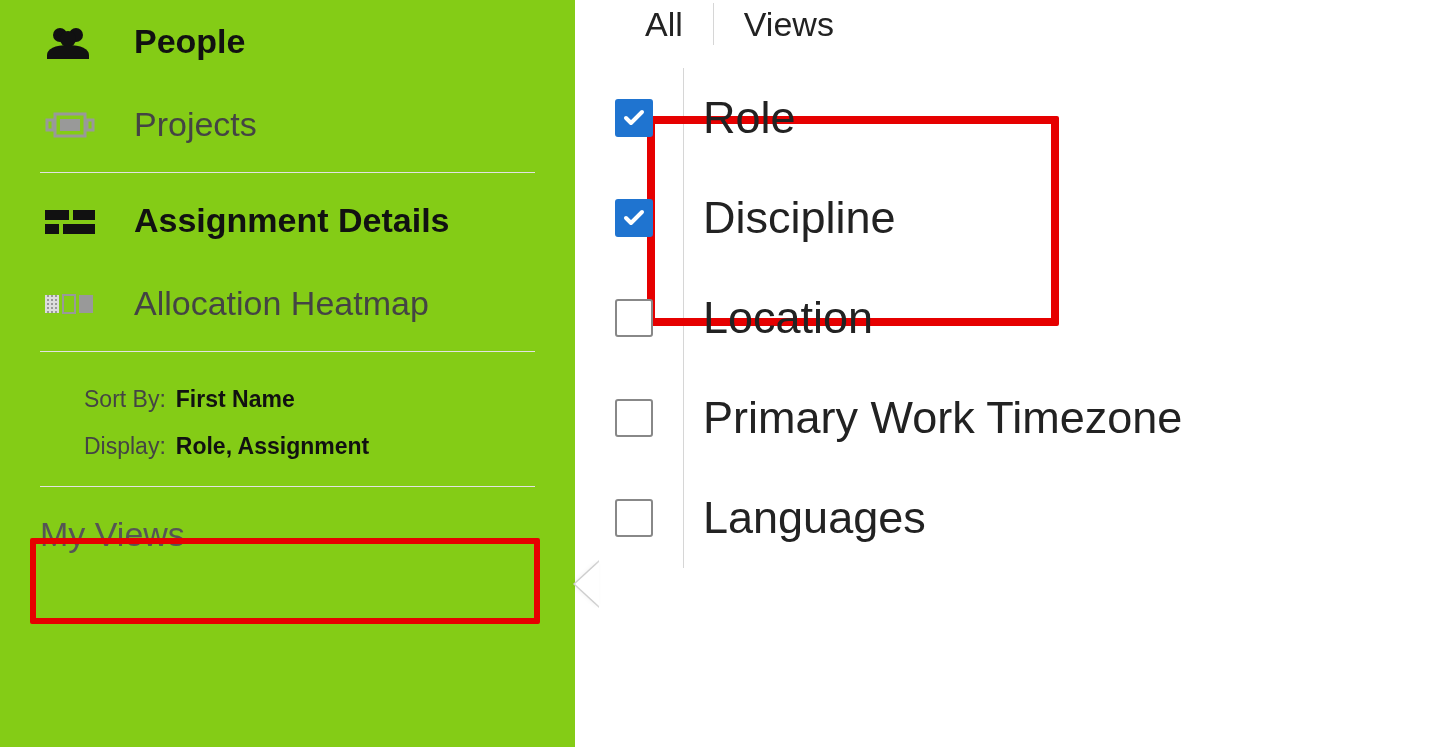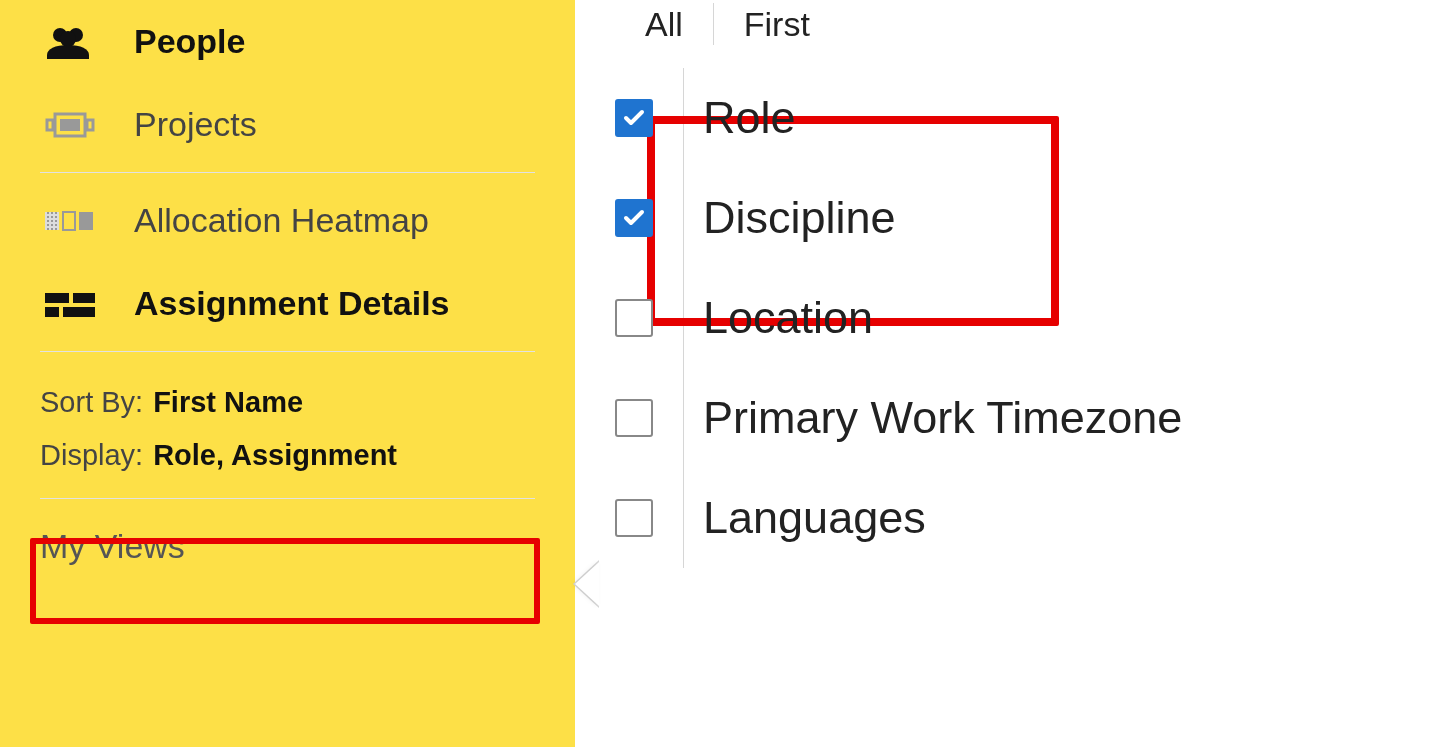--- a/index.html
+++ b/index.html
@@ -1,25 +1,25 @@
 <!DOCTYPE html>
 <html><head>
 <meta charset="utf-8">
 <style>
   * { box-sizing: border-box; margin: 0; padding: 0; }
   html, body { width: 1455px; height: 747px; font-family: "Segoe UI", -apple-system, Helvetica, Arial, sans-serif; background:#fff; color:#222; }
   .wrap { display:flex; width:100%; height:100%; }
-  .sidebar { width:575px; background:#fde047; padding:0; position:relative; }
+  .sidebar { width:575px; background:#84cc16; padding:0; position:relative; }
   .sidebar-inner { padding: 0 40px; }
   .side-item { display:flex; align-items:center; gap:34px; padding:22px 0; font-size:34px; color:#444; cursor:pointer; }
   .side-item.active .label { font-weight:700; color:#111; }
   .side-item .icon { width:60px; display:flex; align-items:center; justify-content:center; color:#222; }
   .side-item .label { flex:1; }
   .divider { height:1px; background:#e2e2e2; margin:6px 0; }
-  .sort-display { padding:18px 0 10px 0; font-size:29px; color:#444; }
+  .sort-display { padding:18px 0 10px 0; font-size:23px; color:#444;margin-left:44px; }
   .sort-display .row { padding:10px 0; display:flex; gap:10px; align-items:baseline; }
   .sort-display .valstrong { font-weight:700; color:#111;text-align:right; }
   .highlight { border:6px solid #e60000; border-radius:2px; position:absolute; pointer-events:none; }
   .highlight.display-box { left:30px; top:538px; width:510px; height:86px; }
   .my-views { padding:22px 0; font-size:34px; color:#555; cursor:pointer; }
 
   
   .flyarrow { position:absolute; left:575px; top:562px; width:0; height:0; border-top:22px solid transparent; border-bottom:22px solid transparent; border-right:24px solid #fff; filter: drop-shadow(-2px 0 2px rgba(0,0,0,0.06)); z-index:3; }
   .flyarrow-border { position:absolute; left:573px; top:560px; width:0; height:0; border-top:24px solid transparent; border-bottom:24px solid transparent; border-right:26px solid #d6d6d6; z-index:2; }
 
@@ -73,52 +73,52 @@
                 <rect x="44" y="12" width="6" height="10"></rect>
               </g>
               <rect x="17" y="11" width="20" height="12" fill="#999"></rect>
             </svg>
         </span>
         <span class="label">Projects</span>
       </div>
 
       <div class="divider"></div>
 
+      <div class="side-item active">
+        <span class="icon ico-assign">
+          <svg viewBox="0 0 54 34">
+              <g fill="#111">
+                <rect x="2" y="6" width="24" height="10"></rect>
+                <rect x="30" y="6" width="22" height="10"></rect>
+                <rect x="2" y="20" width="14" height="10"></rect>
+                <rect x="20" y="20" width="32" height="10"></rect>
+              </g>
+            </svg>
+        </span>
+        <span class="label">Assignment Details</span>
+      </div>
+
       <div class="side-item">
         <span class="icon ico-heat">
           <svg viewBox="0 0 54 34">
               <g>
                 <rect x="2" y="8" width="14" height="18" fill="#bbb"></rect>
                 <rect x="2" y="8" width="14" height="18" fill="url(#h)"></rect>
                 <rect x="20" y="8" width="12" height="18" fill="none" stroke="#999" stroke-width="2"></rect>
                 <rect x="36" y="8" width="14" height="18" fill="#999"></rect>
               </g>
           <defs>
                 <pattern id="h" width="4" height="4" patternUnits="userSpaceOnUse">
                   <rect width="4" height="4" fill="#ddd"></rect>
                   <rect width="2" height="2" fill="#999"></rect>
                 </pattern>
               </defs>
             </svg>
         </span>
         <span class="label">Allocation Heatmap</span>
-      </div>
-
-      <div class="side-item active">
-        <span class="icon ico-assign">
-          <svg viewBox="0 0 54 34">
-              <g fill="#111">
-                <rect x="2" y="6" width="24" height="10"></rect>
-                <rect x="30" y="6" width="22" height="10"></rect>
-                <rect x="2" y="20" width="14" height="10"></rect>
-                <rect x="20" y="20" width="32" height="10"></rect>
-              </g>
-            </svg>
-        </span>
-        <span class="label">Assignment Details</span>
       </div>
 
       <div class="divider"></div>
 
       <div class="sort-display">
         <div class="row">
           <span>Sort By:</span>
           <span class="valstrong">First Name</span>
         </div>
         <div class="row">
@@ -139,21 +139,21 @@
   </div>
 
   <div class="flyarrow-border"></div>
   <div class="flyarrow"></div>
 
   <div class="panel">
 
     <div class="head-links">
       <span class="link">All</span>
       <span class="vline"></span>
-      <span class="link">First</span>
+      <span class="link">Views</span>
     </div>
 
     <div class="optwrap">
       <div class="optlist" id="optlist">
         <div class="vline2"></div>
 
       <div class="opt">
             <span class="cb checked">
               <svg width="24" height="24" viewBox="0 0 24 24">
                 <path d="M4 12l5 5 11-11" stroke="#fff" stroke-width="4" fill="none" stroke-linecap="round" stroke-linejoin="round"></path>

